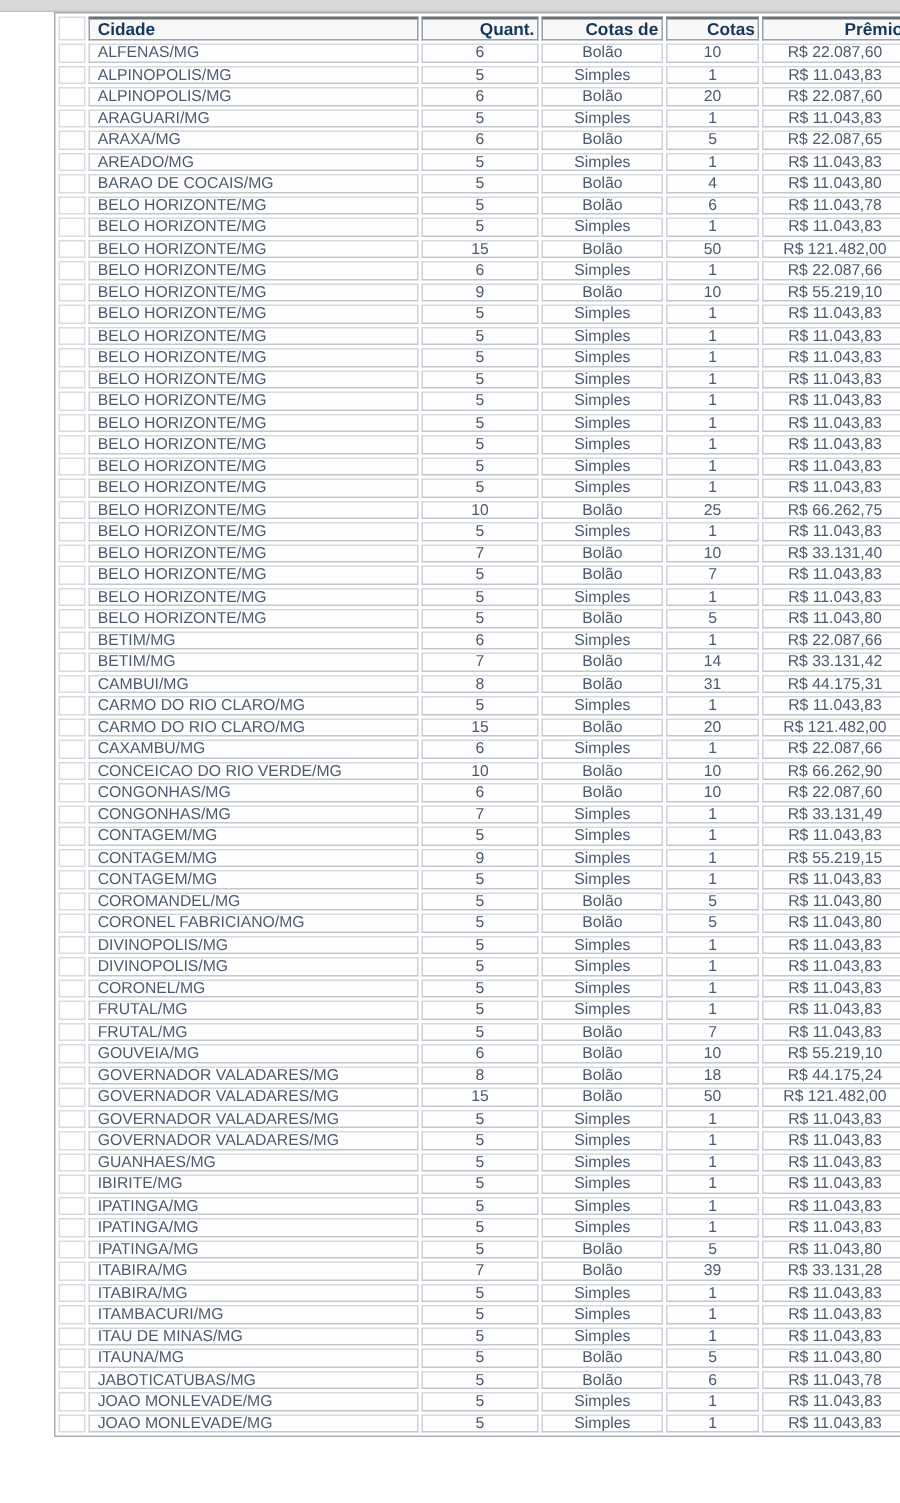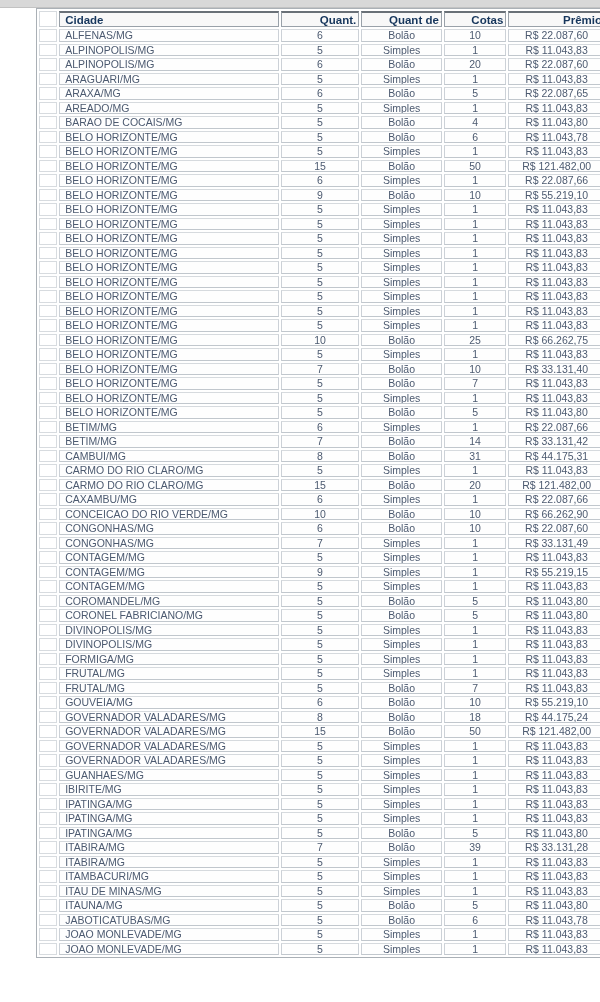--- a/index.html
+++ b/index.html
@@ -44,21 +44,21 @@
     <col style="width:78px">
     <col style="width:80px">
     <col style="width:62px">
     <col style="width:96px">
   </colgroup>
   <thead>
     <tr>
       <th class="spacer"></th>
       <th class="col-cidade">Cidade</th>
       <th>Quant.</th>
-      <th>Quant de</th>
+      <th>Cotas de</th>
       <th>Cotas</th>
       <th>Prêmio</th>
     </tr>
   </thead>
   <tbody id="rows-body">
       <tr>
         <td class="spacer"></td>
         <td class="col-cidade">ALFENAS/MG</td>
         <td>6</td>
         <td>Bolão</td>
@@ -396,21 +396,21 @@
       <tr>
         <td class="spacer"></td>
         <td class="col-cidade">DIVINOPOLIS/MG</td>
         <td>5</td>
         <td>Simples</td>
         <td>1</td>
         <td>R$ 11.043,83</td>
       </tr>
       <tr>
         <td class="spacer"></td>
-        <td class="col-cidade">FORMIGA/MG</td>
+        <td class="col-cidade">CORONEL/MG</td>
         <td>5</td>
         <td>Simples</td>
         <td>1</td>
         <td>R$ 11.043,83</td>
       </tr>
       <tr>
         <td class="spacer"></td>
         <td class="col-cidade">FRUTAL/MG</td>
         <td>5</td>
         <td>Simples</td>

